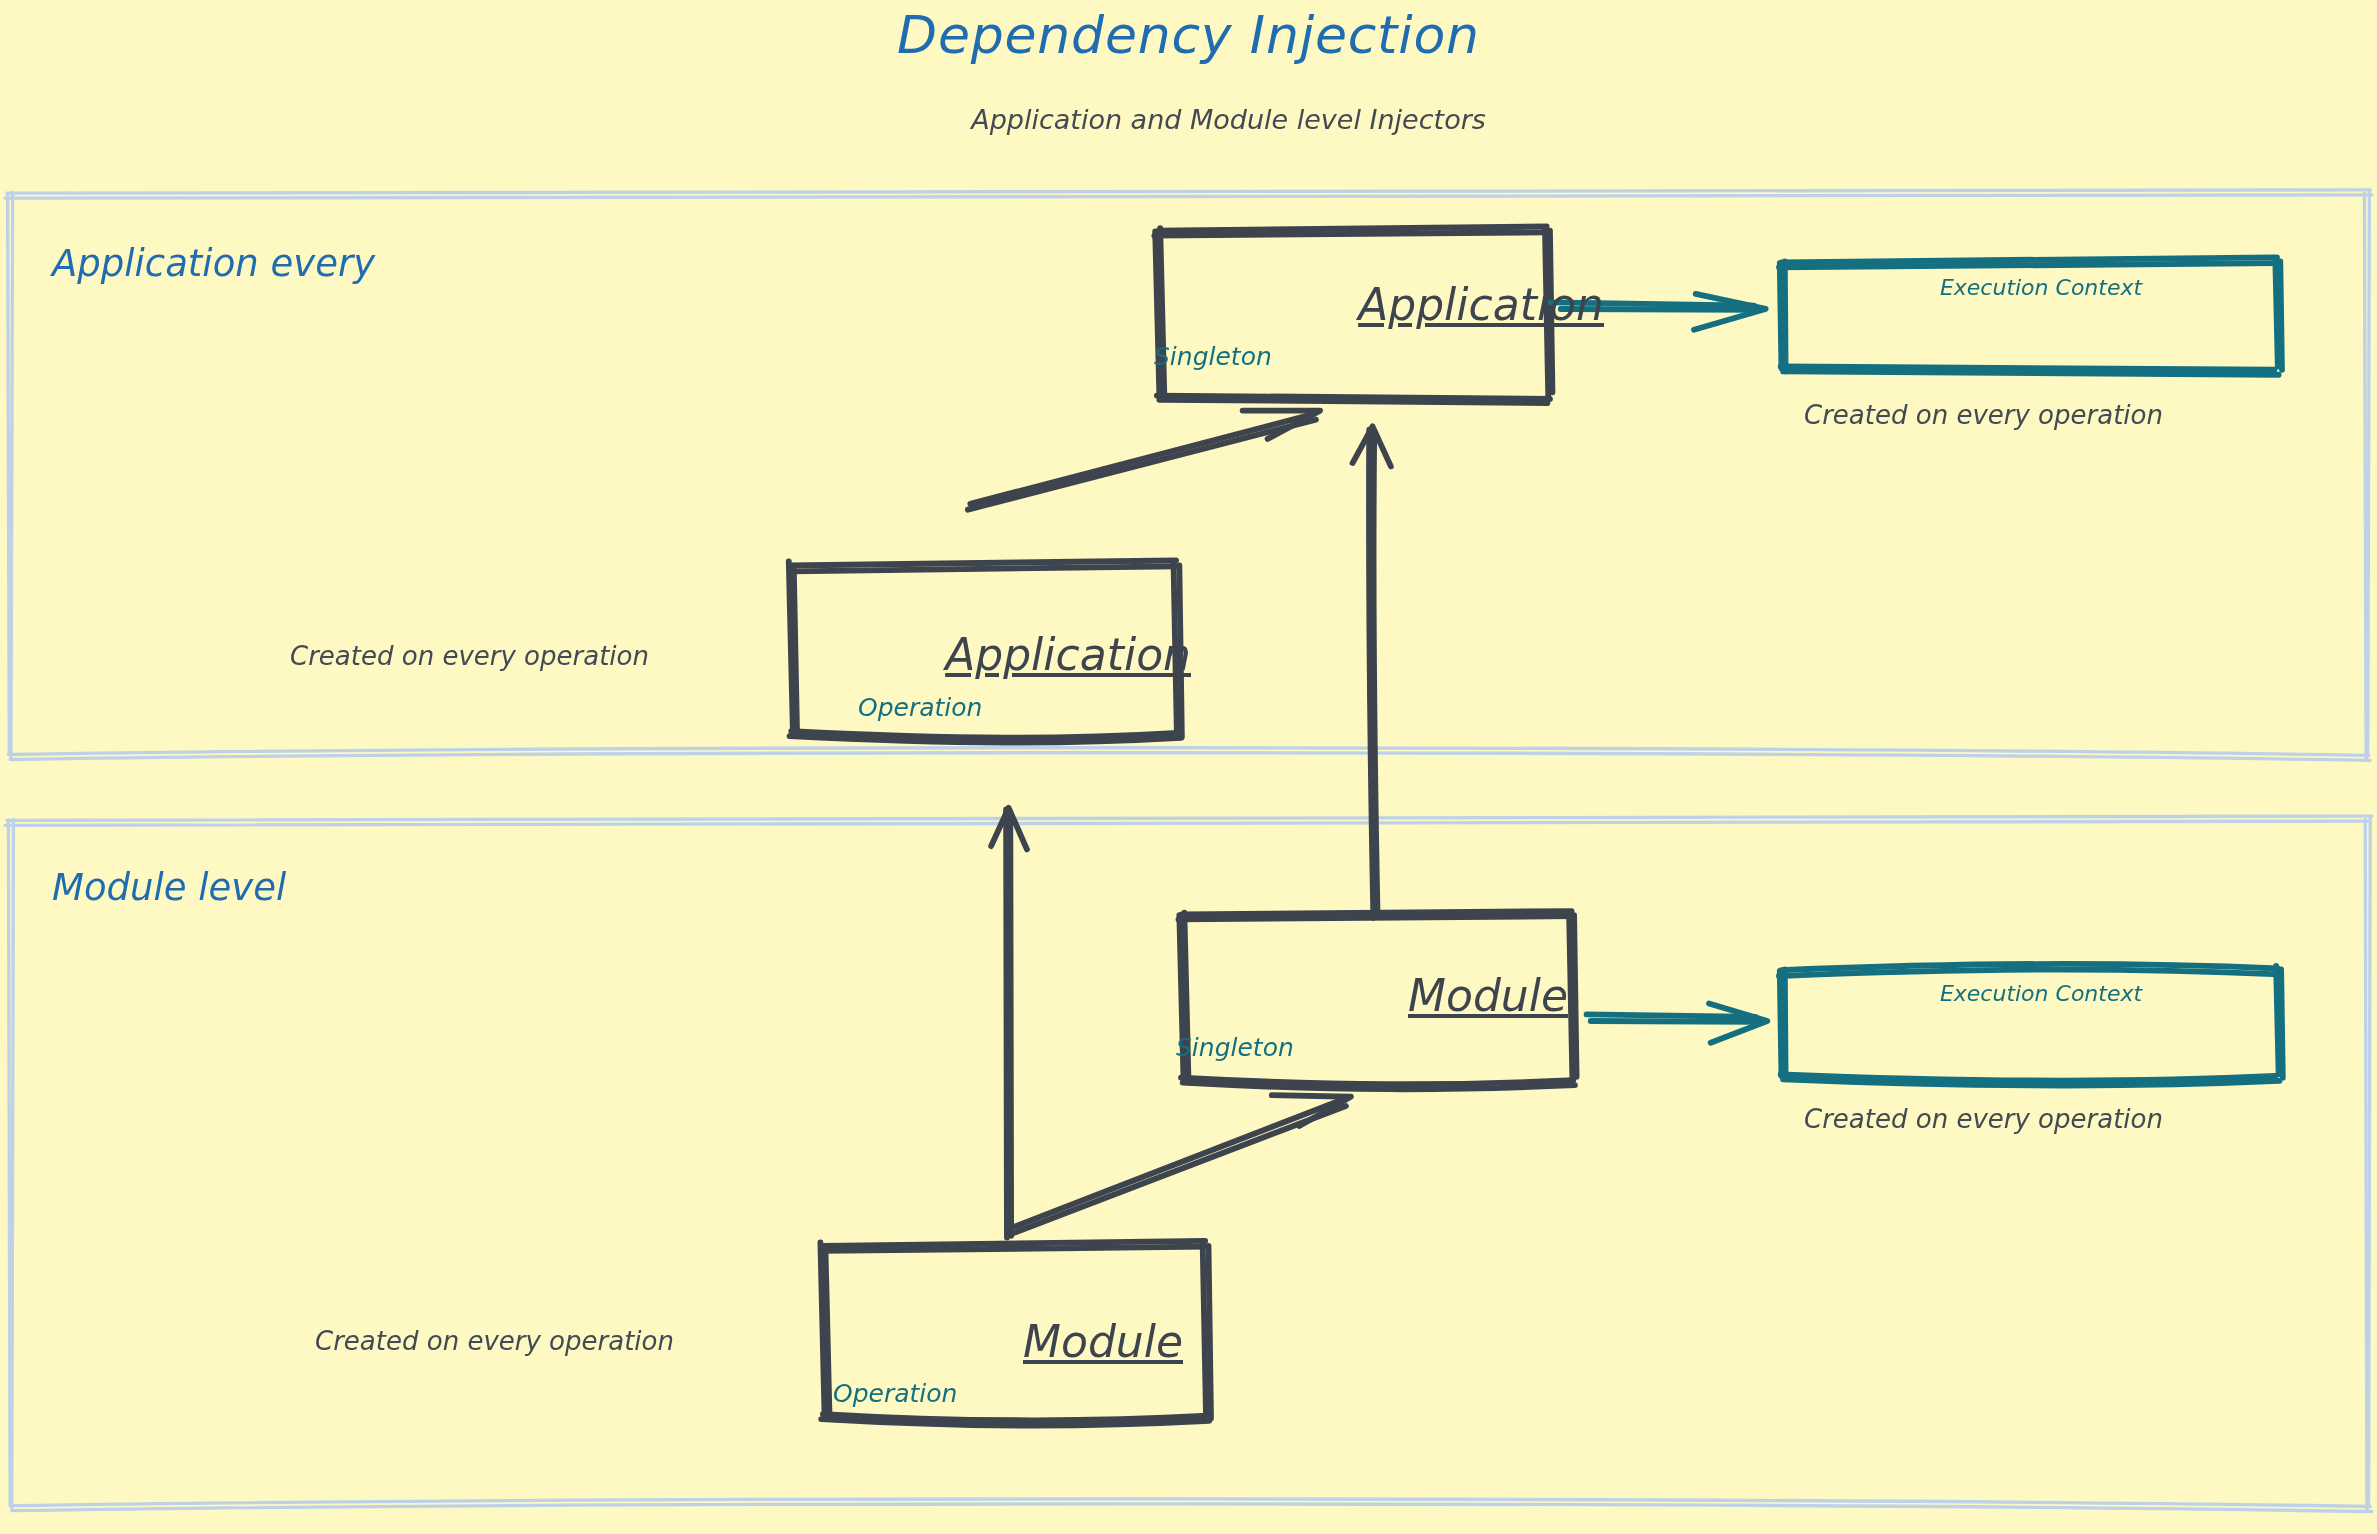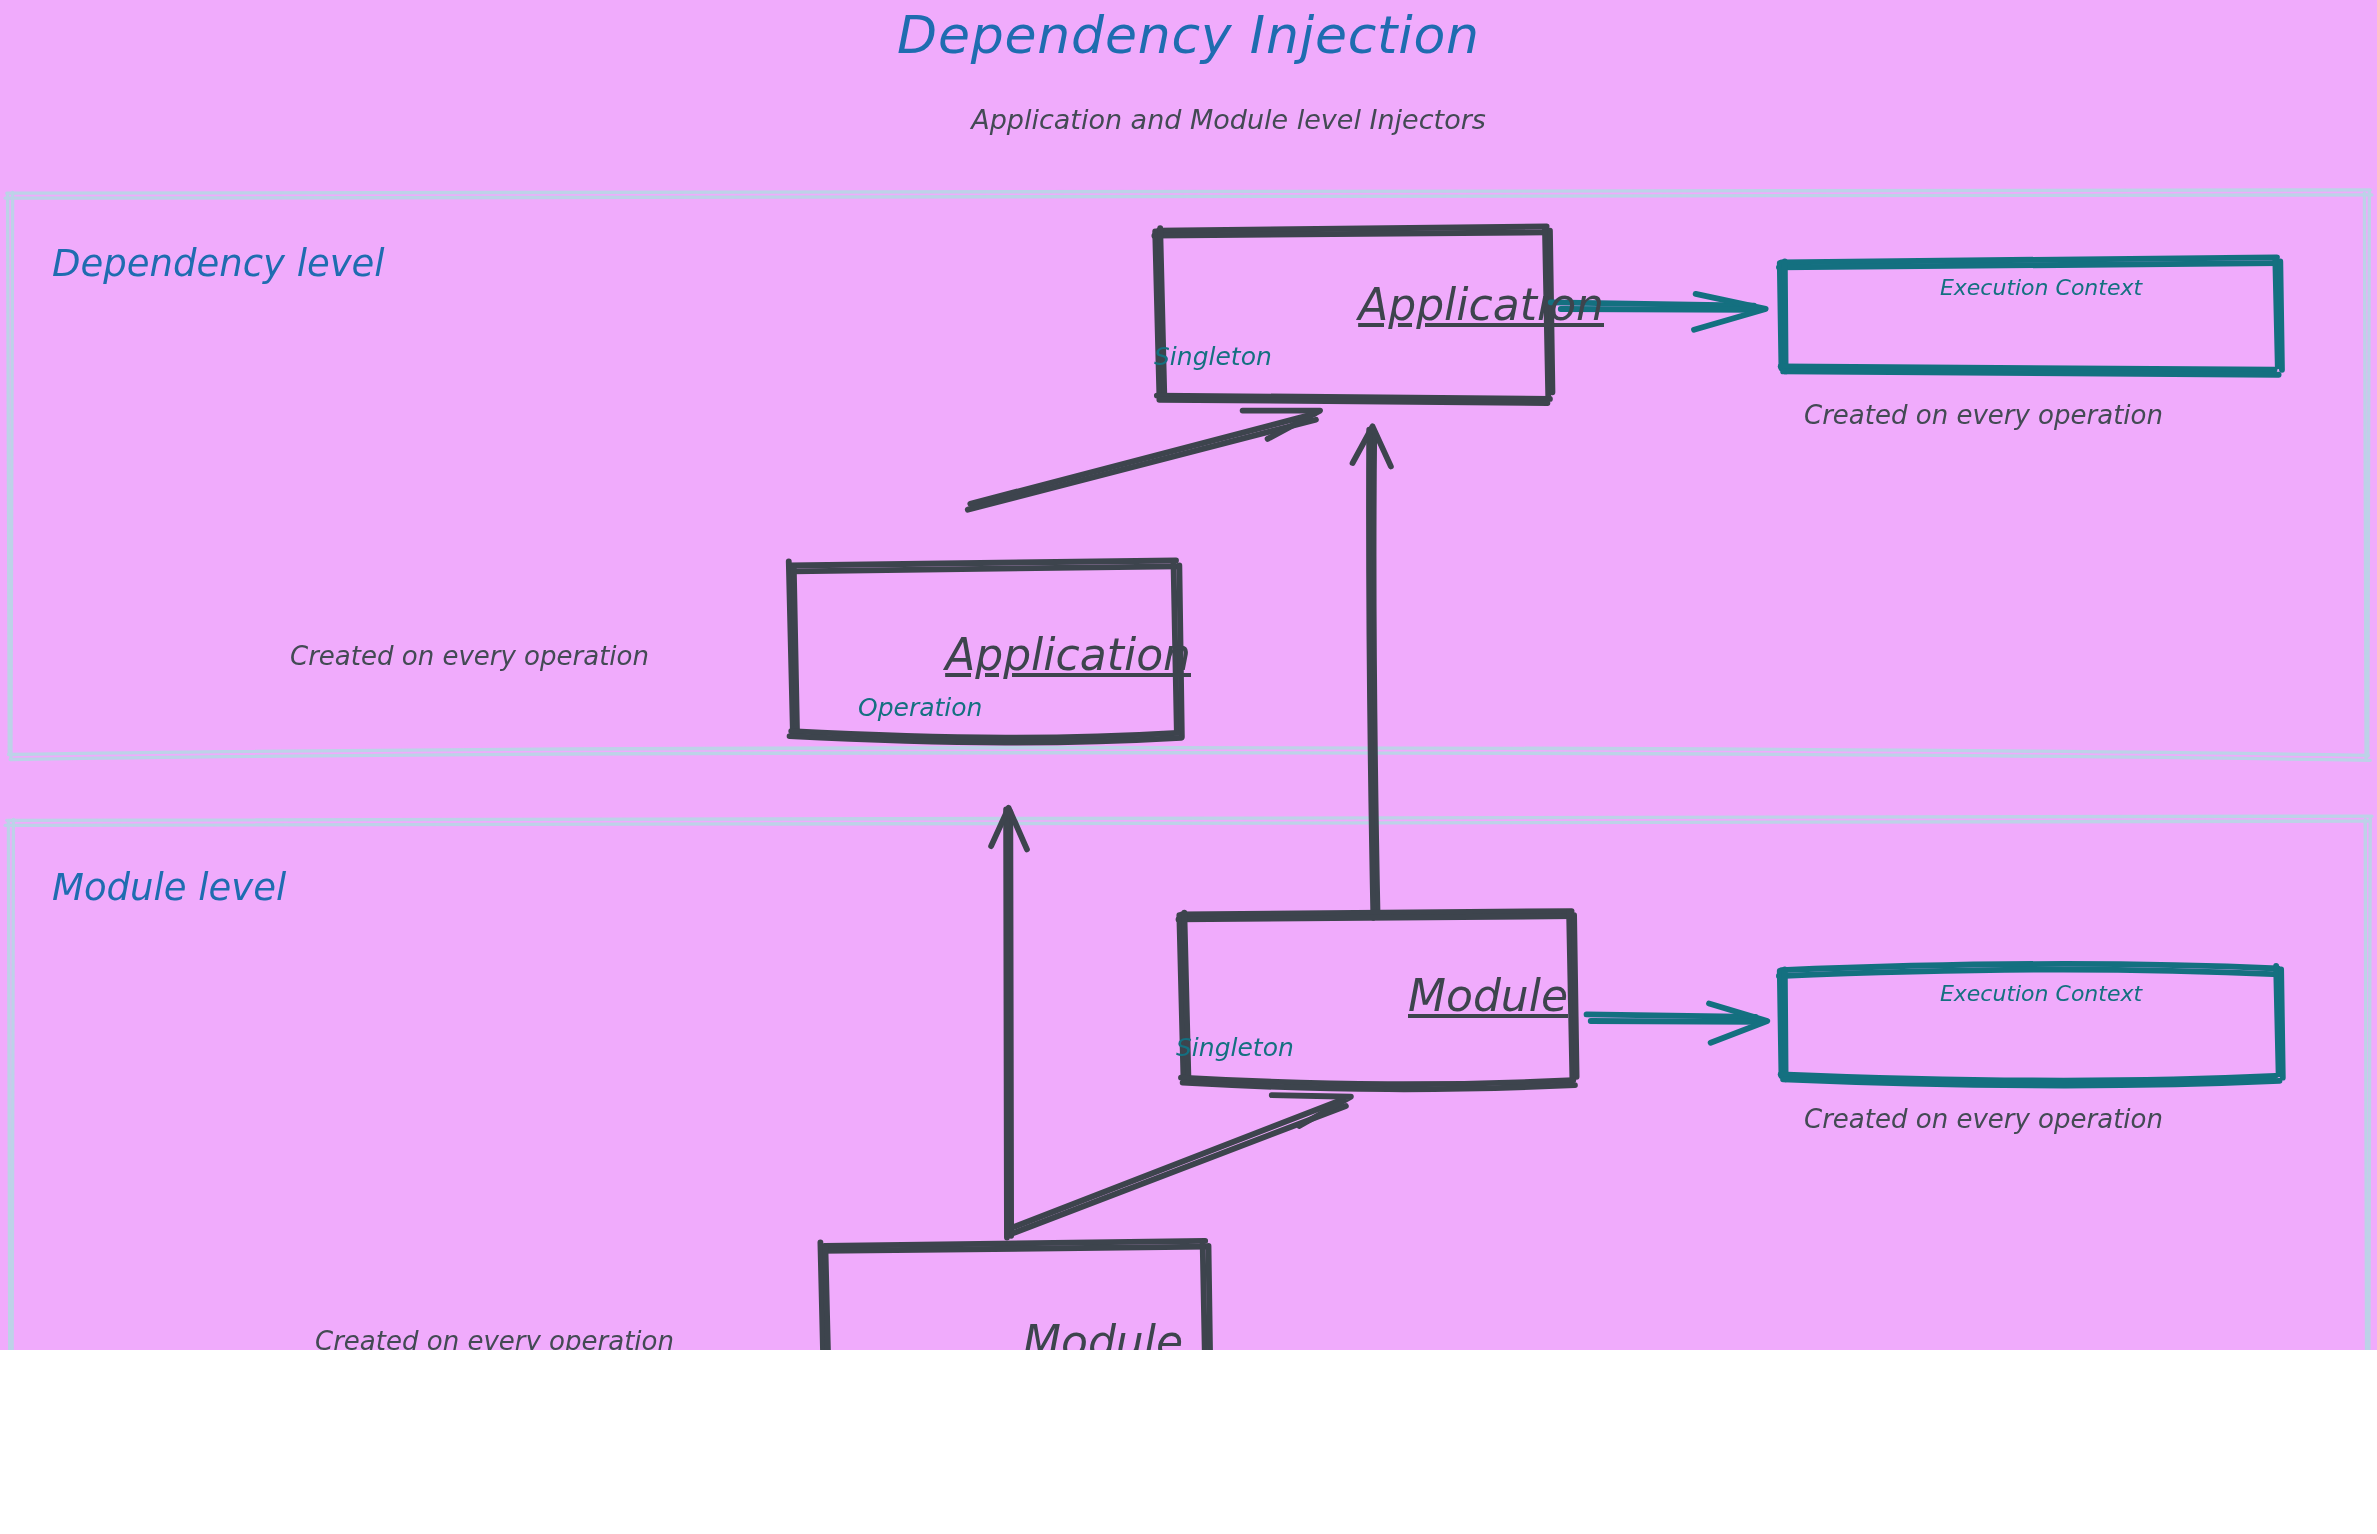--- a/index.html
+++ b/index.html
@@ -3,22 +3,22 @@
 <meta charset="utf-8">
 <style>
   html, body {
     margin: 0;
     padding: 0;
     background: #ffffff;
   }
   #stage {
     position: relative;
     width: 2377px;
-    height: 1350px;
-    background: #f0abfc;
+    height: 1534px;
+    background: #fef9c3;
     font-family: "DejaVu Sans", sans-serif;
     overflow: hidden;
   }
   #sketch-layer {
     position: absolute;
     left: 0; top: 0;
     width: 2377px;
     height: 1534px;
     pointer-events: none;
   }
@@ -241,21 +241,21 @@
         <path d="M1216 1481 L1616 1328"></path>
         <path d="M1527 1315 L1622 1317 L1560 1352"></path>
       </g>
 
     </g>
   </svg>
 
   <div class="txt" id="title">Dependency Injection</div>
   <div class="txt" id="subtitle">Application and Module level Injectors</div>
 
-  <div class="txt section-title" id="app-level-title">Dependency level</div>
+  <div class="txt section-title" id="app-level-title">Application every</div>
 
   <div class="txt node-name" id="app-singleton-name">Application</div>
   <div class="txt node-scope" id="app-singleton-scope">Singleton</div>
 
   <div class="txt ec-label" id="ec-app-label">Execution Context</div>
   <div class="txt note" id="ec-app-note">Created on every operation</div>
 
   <div class="txt node-name" id="app-op-name">Application</div>
   <div class="txt node-scope" id="app-op-scope">Operation</div>
   <div class="txt note" id="app-op-note">Created on every operation</div>

